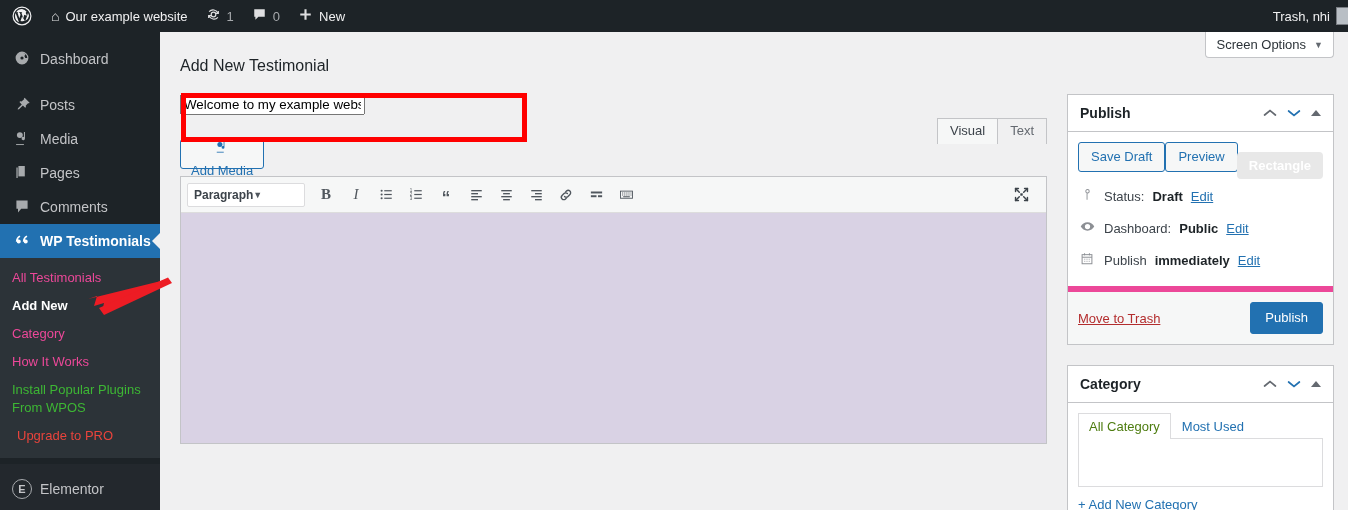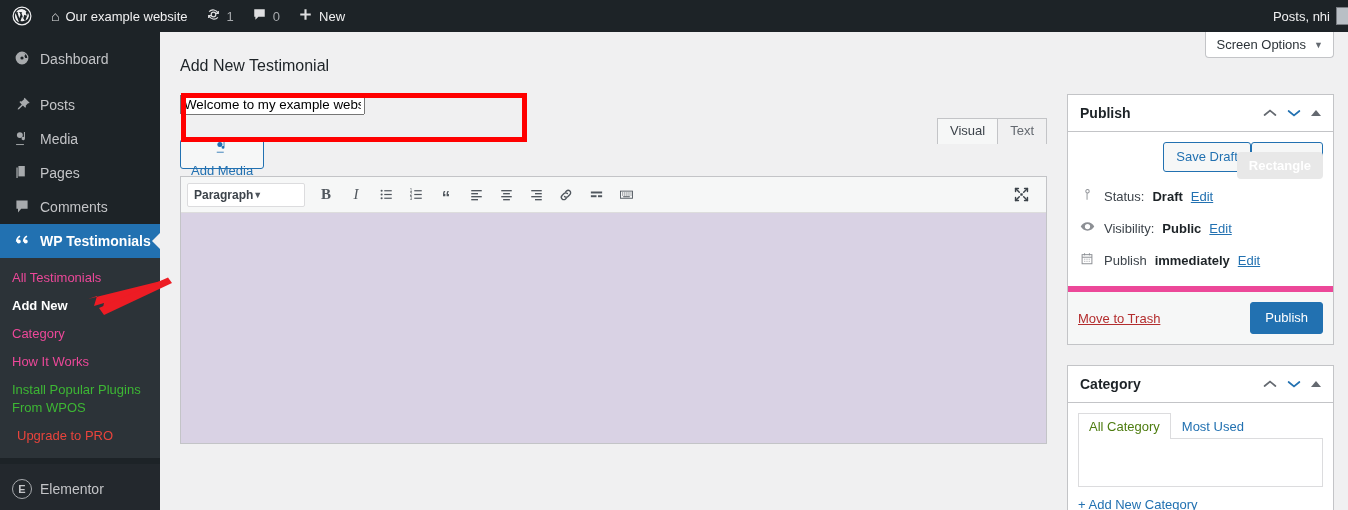--- a/index.html
+++ b/index.html
@@ -149,21 +149,21 @@
   .pb-head {
     display:flex; align-items:center; height:37px; padding:0 12px;
     border-bottom:1px solid #c3c4c7;
   }
   .pb-title { font-size:14px; font-weight:600; color:#1d2327; flex:1; }
   .pb-ctrl { display:flex; align-items:center; gap:10px; color:#787c82; }
   .chev { font-size:13px; color:#646970; line-height:1; }
   .tri { width:0;height:0;border-style:solid;border-width:0 5px 6px 5px;border-color:transparent transparent #646970 transparent; }
 
   .pb-inner { padding:10px 10px 0 10px; position:relative; }
-  .sub-actions { display:flex; justify-content:flex-end; margin-bottom:8px; }
+  .sub-actions { display:flex; justify-content:flex-start; margin-bottom:8px; }
   .btn-sec {
     height:30px; padding:0 12px; line-height:28px;
     border:1px solid #2271b1; background:#f6f7f7; color:#2271b1;
     border-radius:3px; font-size:13px; cursor:pointer;
   }
   .misc-row {
     display:flex; align-items:center; gap:8px; padding:7px 0; font-size:13px; color:#3c434a;
   }
   .misc-ico { width:18px; text-align:center; color:#8c8f94; font-size:14px; }
   .misc-row b { color:#1d2327; }
@@ -235,21 +235,21 @@
   <div class="ab-item">
     <span class="ab-ico">
       <svg width="15" height="15" viewBox="0 0 20 20" fill="#f0f0f1">
           <path d="M8.6 3h2.8v5.6H17v2.8h-5.6V17H8.6v-5.6H3V8.6h5.6z"></path>
         </svg>
     </span>
     <span>New</span>
   </div>
   <div class="spacer"></div>
   <div class="ab-item howdy">
-    <span>Posts, nhi</span>
+    <span>Trash, nhi</span>
     <span class="avatar"></span>
   </div>
 </div>
 
 <div id="adminmenu">
 
   <div class="menu-top dash">
     <span class="mi">
       <svg width="16" height="16" viewBox="0 0 20 20" fill="#a7aaad">
           <path d="M10 2a8 8 0 1 0 8 8 8 8 0 0 0-8-8zm0 1.4A6.6 6.6 0 0 1 16.6 10H14a4 4 0 0 0-1.1-2.4l1.5-2.1A6.57 6.57 0 0 0 10 3.4zM10 8a2 2 0 1 1-2 2 2 2 0 0 1 2-2z"></path>
@@ -485,21 +485,21 @@
           <a href="#">Edit</a>
         </div>
 
         <div class="misc-row">
           <span class="misc-ico">
             <svg width="15" height="15" viewBox="0 0 20 20" fill="#8c8f94">
                 <path d="M10 4.4c-4 0-7.3 2.6-9 5.6 1.7 3 5 5.6 9 5.6s7.3-2.6 9-5.6c-1.7-3-5-5.6-9-5.6zm0 9.1A3.5 3.5 0 1 1 13.5 10 3.5 3.5 0 0 1 10 13.5z"></path>
                 <circle cx="10" cy="10" r="1.9" fill="#fff"></circle>
               </svg>
           </span>
-          <span>Visibility: </span>
+          <span>Dashboard: </span>
             <b>Public</b>
           <a href="#">Edit</a>
         </div>
 
         <div class="misc-row">
           <span class="misc-ico">
             <svg width="14" height="15" viewBox="0 0 20 20" fill="none" stroke="#8c8f94" stroke-width="1.4">
                 <rect x="3" y="4.5" width="14" height="13"></rect>
                 <path d="M3 8.2h14M6.5 2.5v3M13.5 2.5v3"></path>
                 <path stroke-width="1.1" d="M6 11h1.6M9.2 11h1.6M12.4 11h1.6M6 14h1.6M9.2 14h1.6M12.4 14h1.6"></path>

